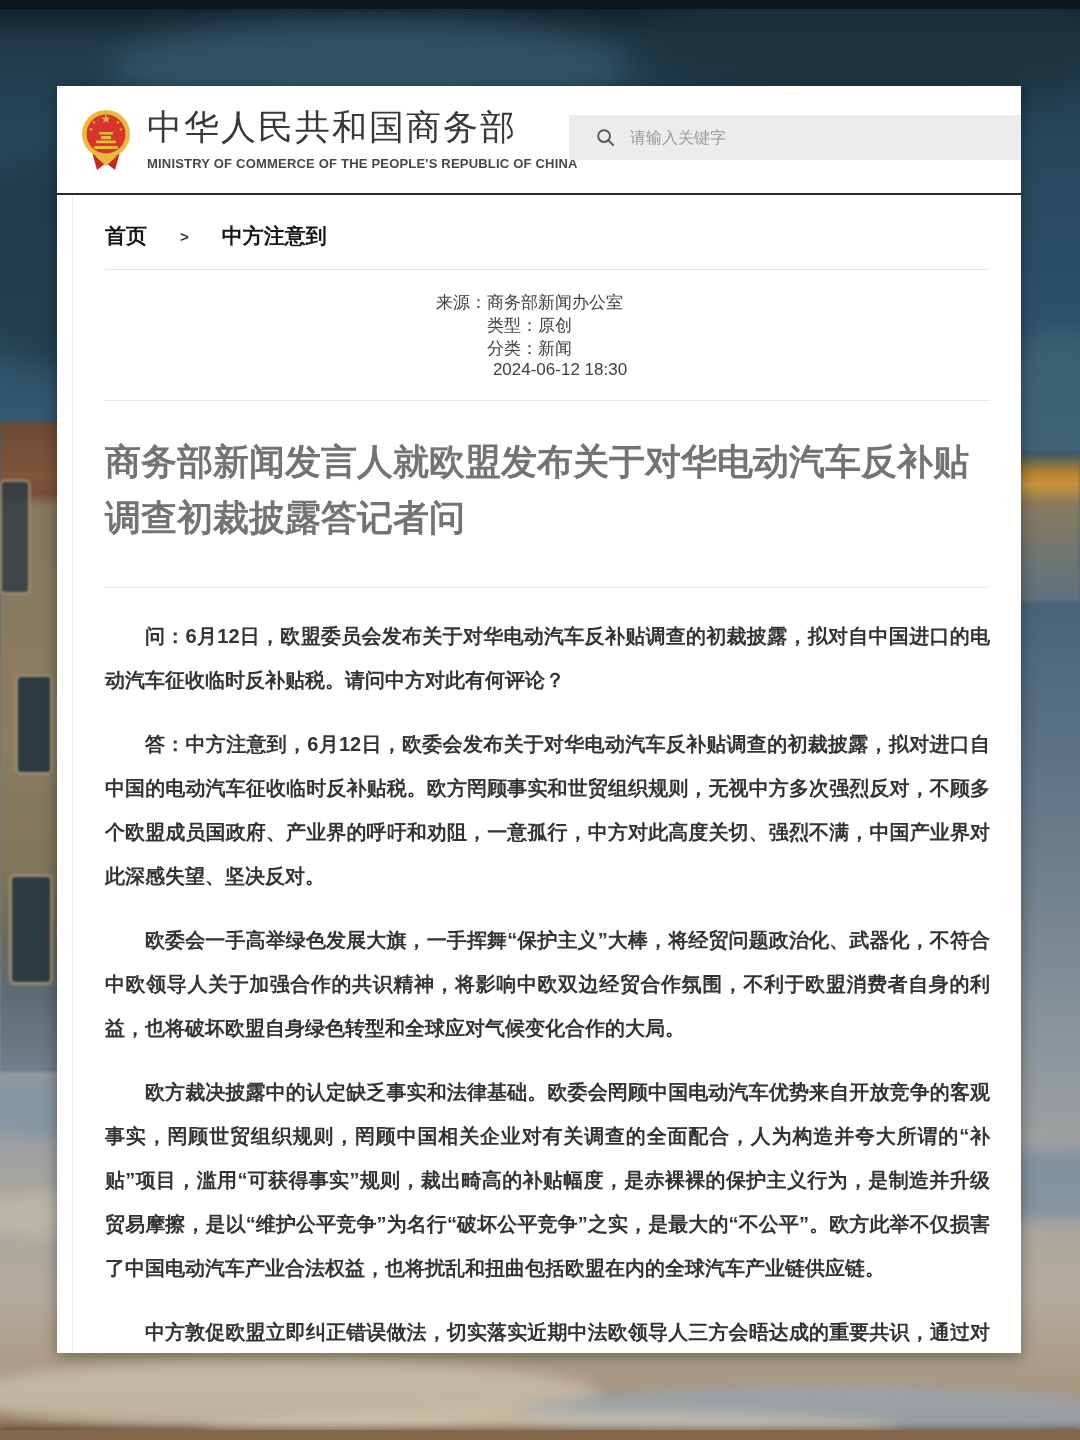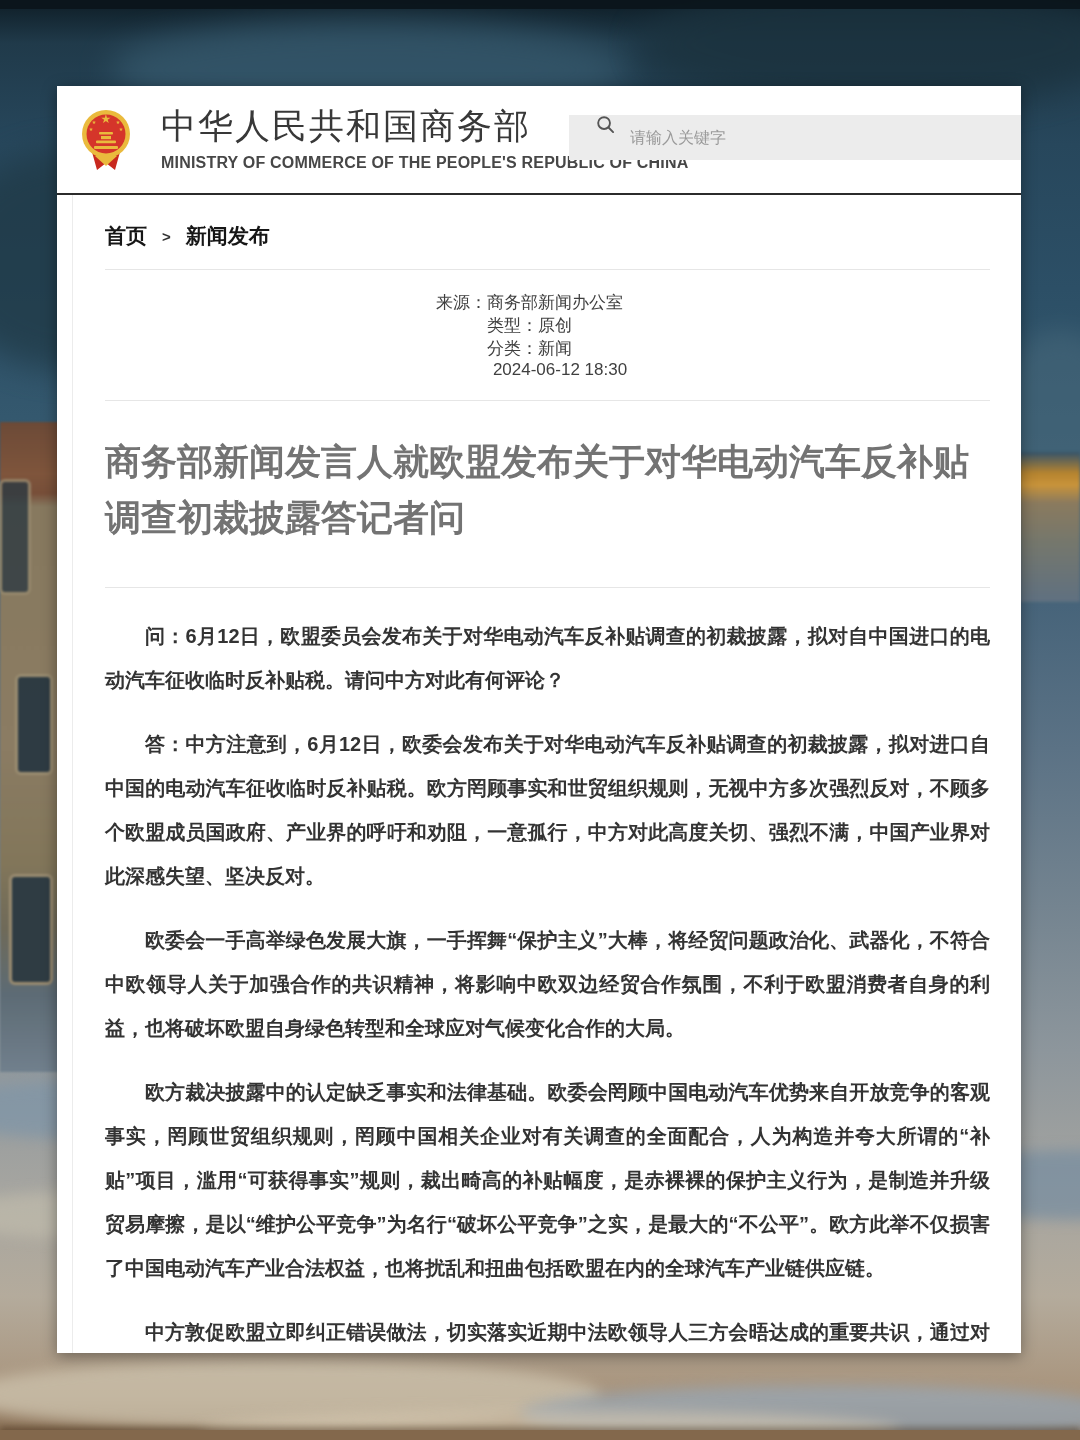--- a/index.html
+++ b/index.html
@@ -50,48 +50,48 @@
     background:#ffffff; overflow:hidden;
     box-shadow:0 3px 14px rgba(0,0,0,.38);
   }
   
   .site-header {
     position:relative; height:109px; background:#fff;
     border-bottom:2px solid #2b2b2b;
     display:flex; align-items:center; padding-left:24px;
   }
   .emblem { width:50px; height:68px; flex:0 0 auto; }
-  .site-names { margin-left:30px; }
+  .site-names { margin-left:16px; }
   .site-name-cn {
     font-size:35px; color:#383838; letter-spacing:2px; font-weight:400;
     line-height:1.1; white-space:nowrap;
   }
   .site-name-en {
-    margin-top:9px; font-size:16px; color:#474747; letter-spacing:.2px;
+    margin-top:9px; font-size:13px; color:#474747; letter-spacing:.2px;
     font-weight:bold; white-space:nowrap;
   }
   .search-box {
     position:absolute; right:0; top:29px; width:452px; height:45px;
-    background:#ececec; display:flex; padding-left:27px;
+    background:#ececec; display:flex; align-items:center; padding-left:27px;
   }
   .search-icon { width:19px; height:19px; flex:0 0 auto; }
   .search-input {
     border:none; outline:none; background:transparent;
     margin-left:15px; font-size:16px; color:#333; width:330px;
     font-family:"Liberation Sans","DejaVu Sans",sans-serif;
   }
   .search-input::placeholder { color:#9a9a9a; }
   
   .content {
     margin-left:15px; border-left:1px solid #ececec;
     min-height:1156px; padding:0 31px 40px 32px;
   }
   .breadcrumb {
     padding:27px 0 19px 0; border-bottom:1px solid #e6e6e6;
-    display:flex; align-items:center;
+    display:flex; align-items:center;gap:18px;
   }
   .crumb { font-size:21px; font-weight:bold; color:#161616; text-decoration:none; cursor:pointer; }
   .crumb-sep { font-size:15px; color:#333; margin:0 15px; font-weight:bold; }
   .meta-row {
     display:flex; align-items:center; padding:21px 0 20px 1px;
     border-bottom:1px solid #e6e6e6; font-size:17px; color:#3f3f3f;flex-direction:column;
   }
   .meta-item { margin-right:37px; white-space:nowrap; }
   .meta-date { margin-left:24px; white-space:nowrap; }
   .article-title {
@@ -156,21 +156,21 @@
       </svg>
       <input class="search-input" type="text" placeholder="请输入关键字" style="">
     </div>
   </div>
 
   <div class="content">
 
     <div class="breadcrumb">
       <span class="crumb">首页</span>
       <span class="crumb-sep">&gt;</span>
-      <span class="crumb">新闻发布</span>
+      <span class="crumb">中方注意到</span>
     </div>
 
     <div class="meta-row">
       <span class="meta-item"><span>来源：</span><span>商务部新闻办公室</span></span>
       <span class="meta-item"><span>类型：</span><span>原创</span></span>
       <span class="meta-item"><span>分类：</span><span>新闻</span></span>
       <span class="meta-date">2024-06-12 18:30</span>
     </div>
 
     <h1 class="article-title">商务部新闻发言人就欧盟发布关于对华电动汽车反补贴调查初裁披露答记者问</h1>

